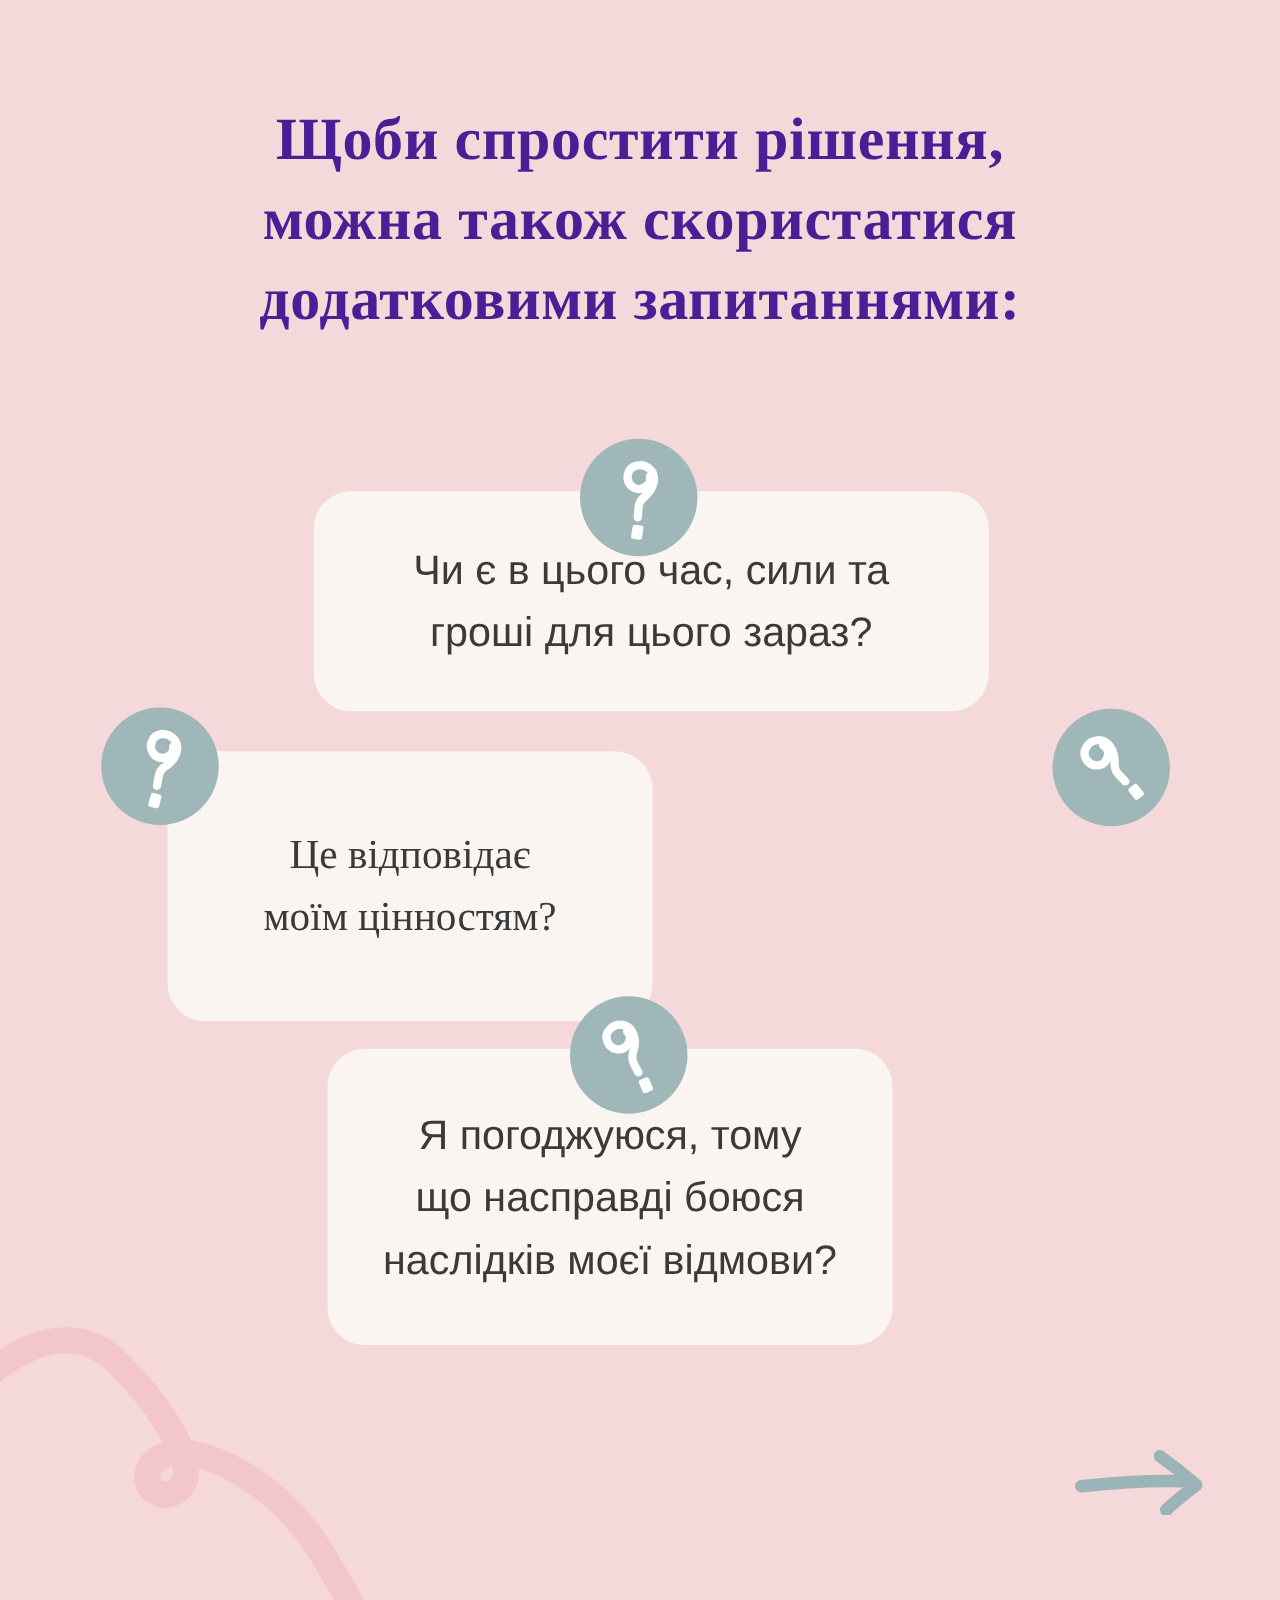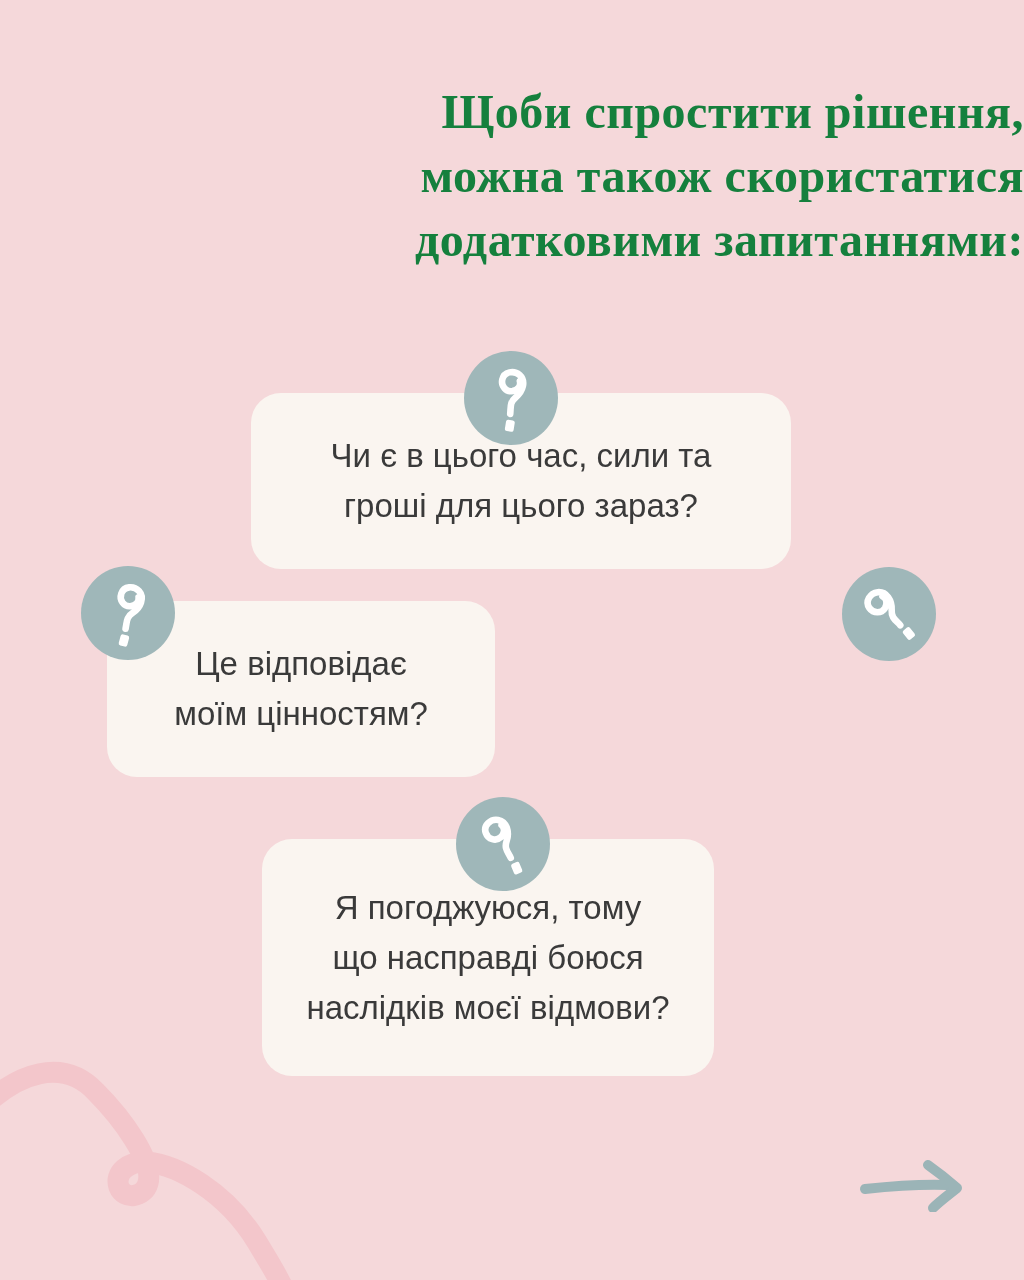--- a/index.html
+++ b/index.html
@@ -7,47 +7,47 @@
     position:relative;
     width:1024px;height:1280px;
     background:#f5d8da;
     overflow:hidden;
     font-family:"Liberation Sans", sans-serif;
   }
   .title{
     position:absolute;
     left:0;top:80px;width:1024px;
     margin:0;
-    text-align:right;
+    text-align:center;
     font-family:"Liberation Serif", serif;
     font-weight:700;
     font-size:48px;
     line-height:64px;
-    color:#15803d;
+    color:#4c1d95;
     white-space:pre-line;
     letter-spacing:0.5px;
   }
   .card{
     position:absolute;
     background:#faf5f0;
     border-radius:30px;
     display:flex;
     align-items:center;
     justify-content:center;
     text-align:center;
   }
   .card p{
     margin:0;
     font-size:33px;
     line-height:50px;
     color:#3a3a3a;
     white-space:pre-line;
   }
   .card-1{left:251px;top:393px;width:540px;height:176px;}
-  .card-2{left:107px;top:601px;width:388px;height:176px;}
+  .card-2{left:134px;top:601px;width:388px;height:216px;font-family:Liberation Serif, serif;}
   .card-3{left:543px;top:601px;width:361px;height:176px;}
   .card-4{left:262px;top:839px;width:452px;height:237px;}
   .badge{
     position:absolute;
     width:94px;height:94px;
     border-radius:50%;
     background:#9fb7b9;
     display:flex;
     align-items:center;
     justify-content:center;

